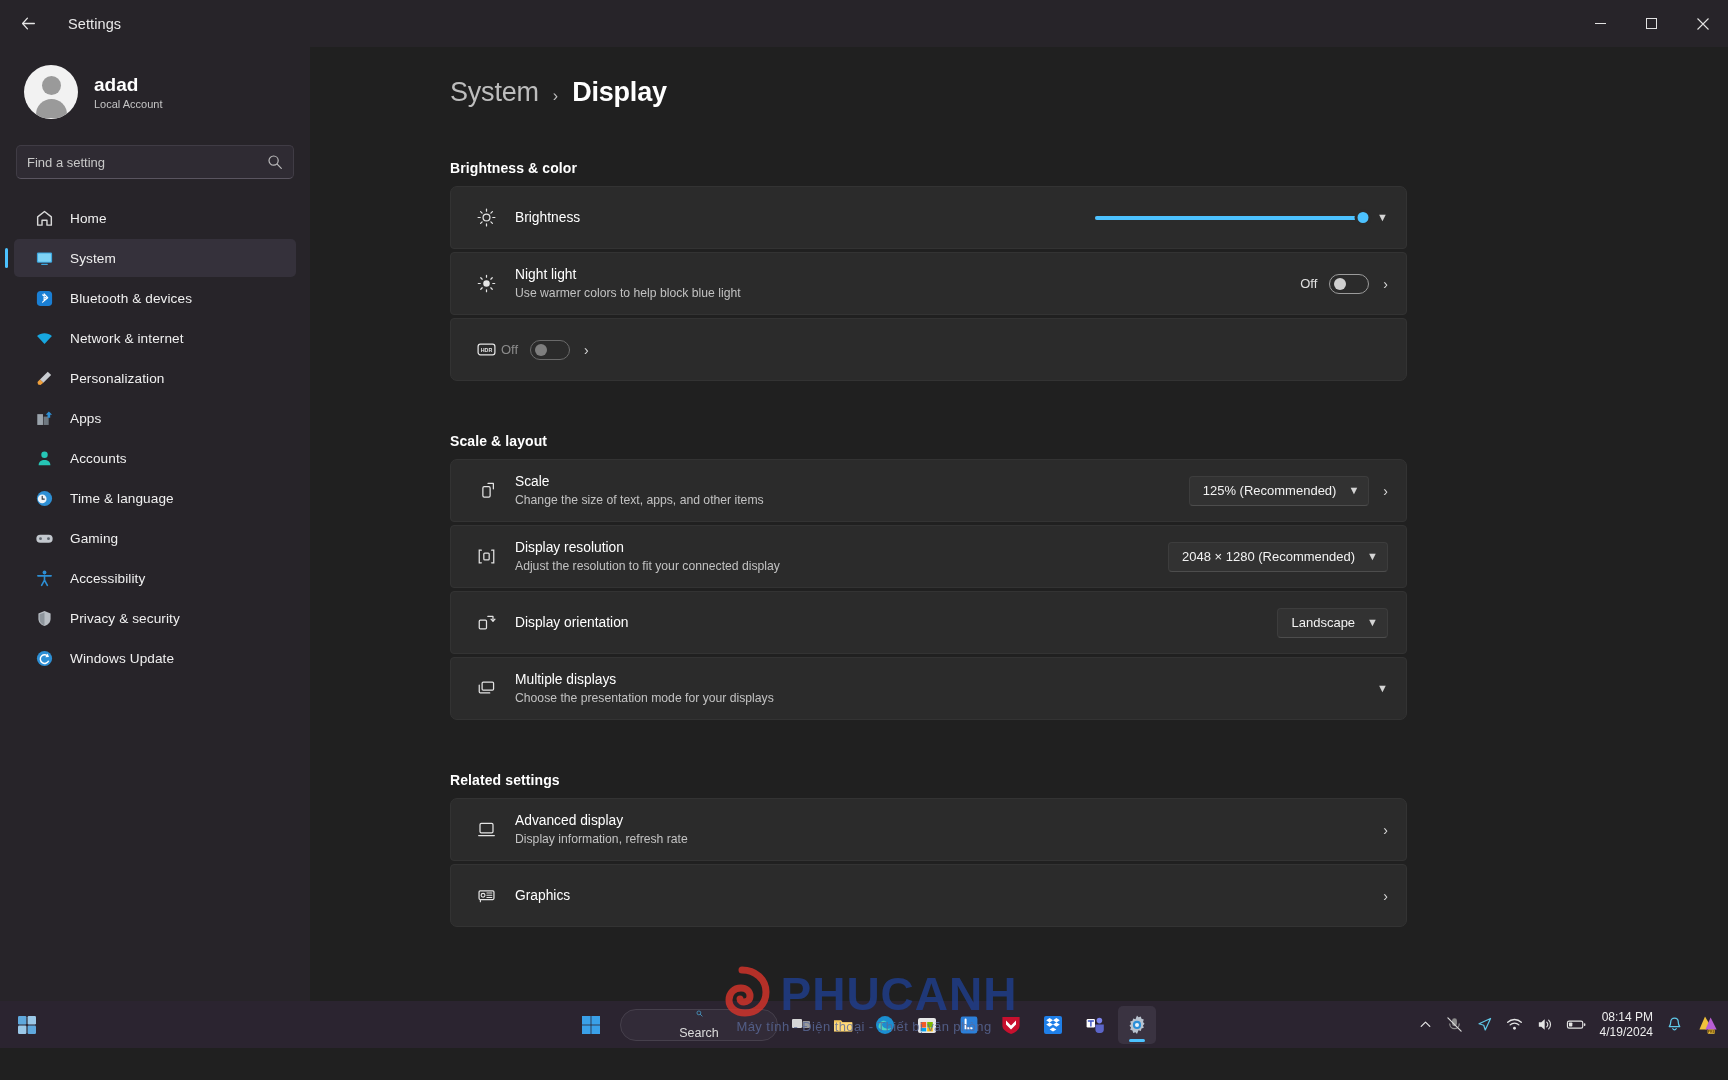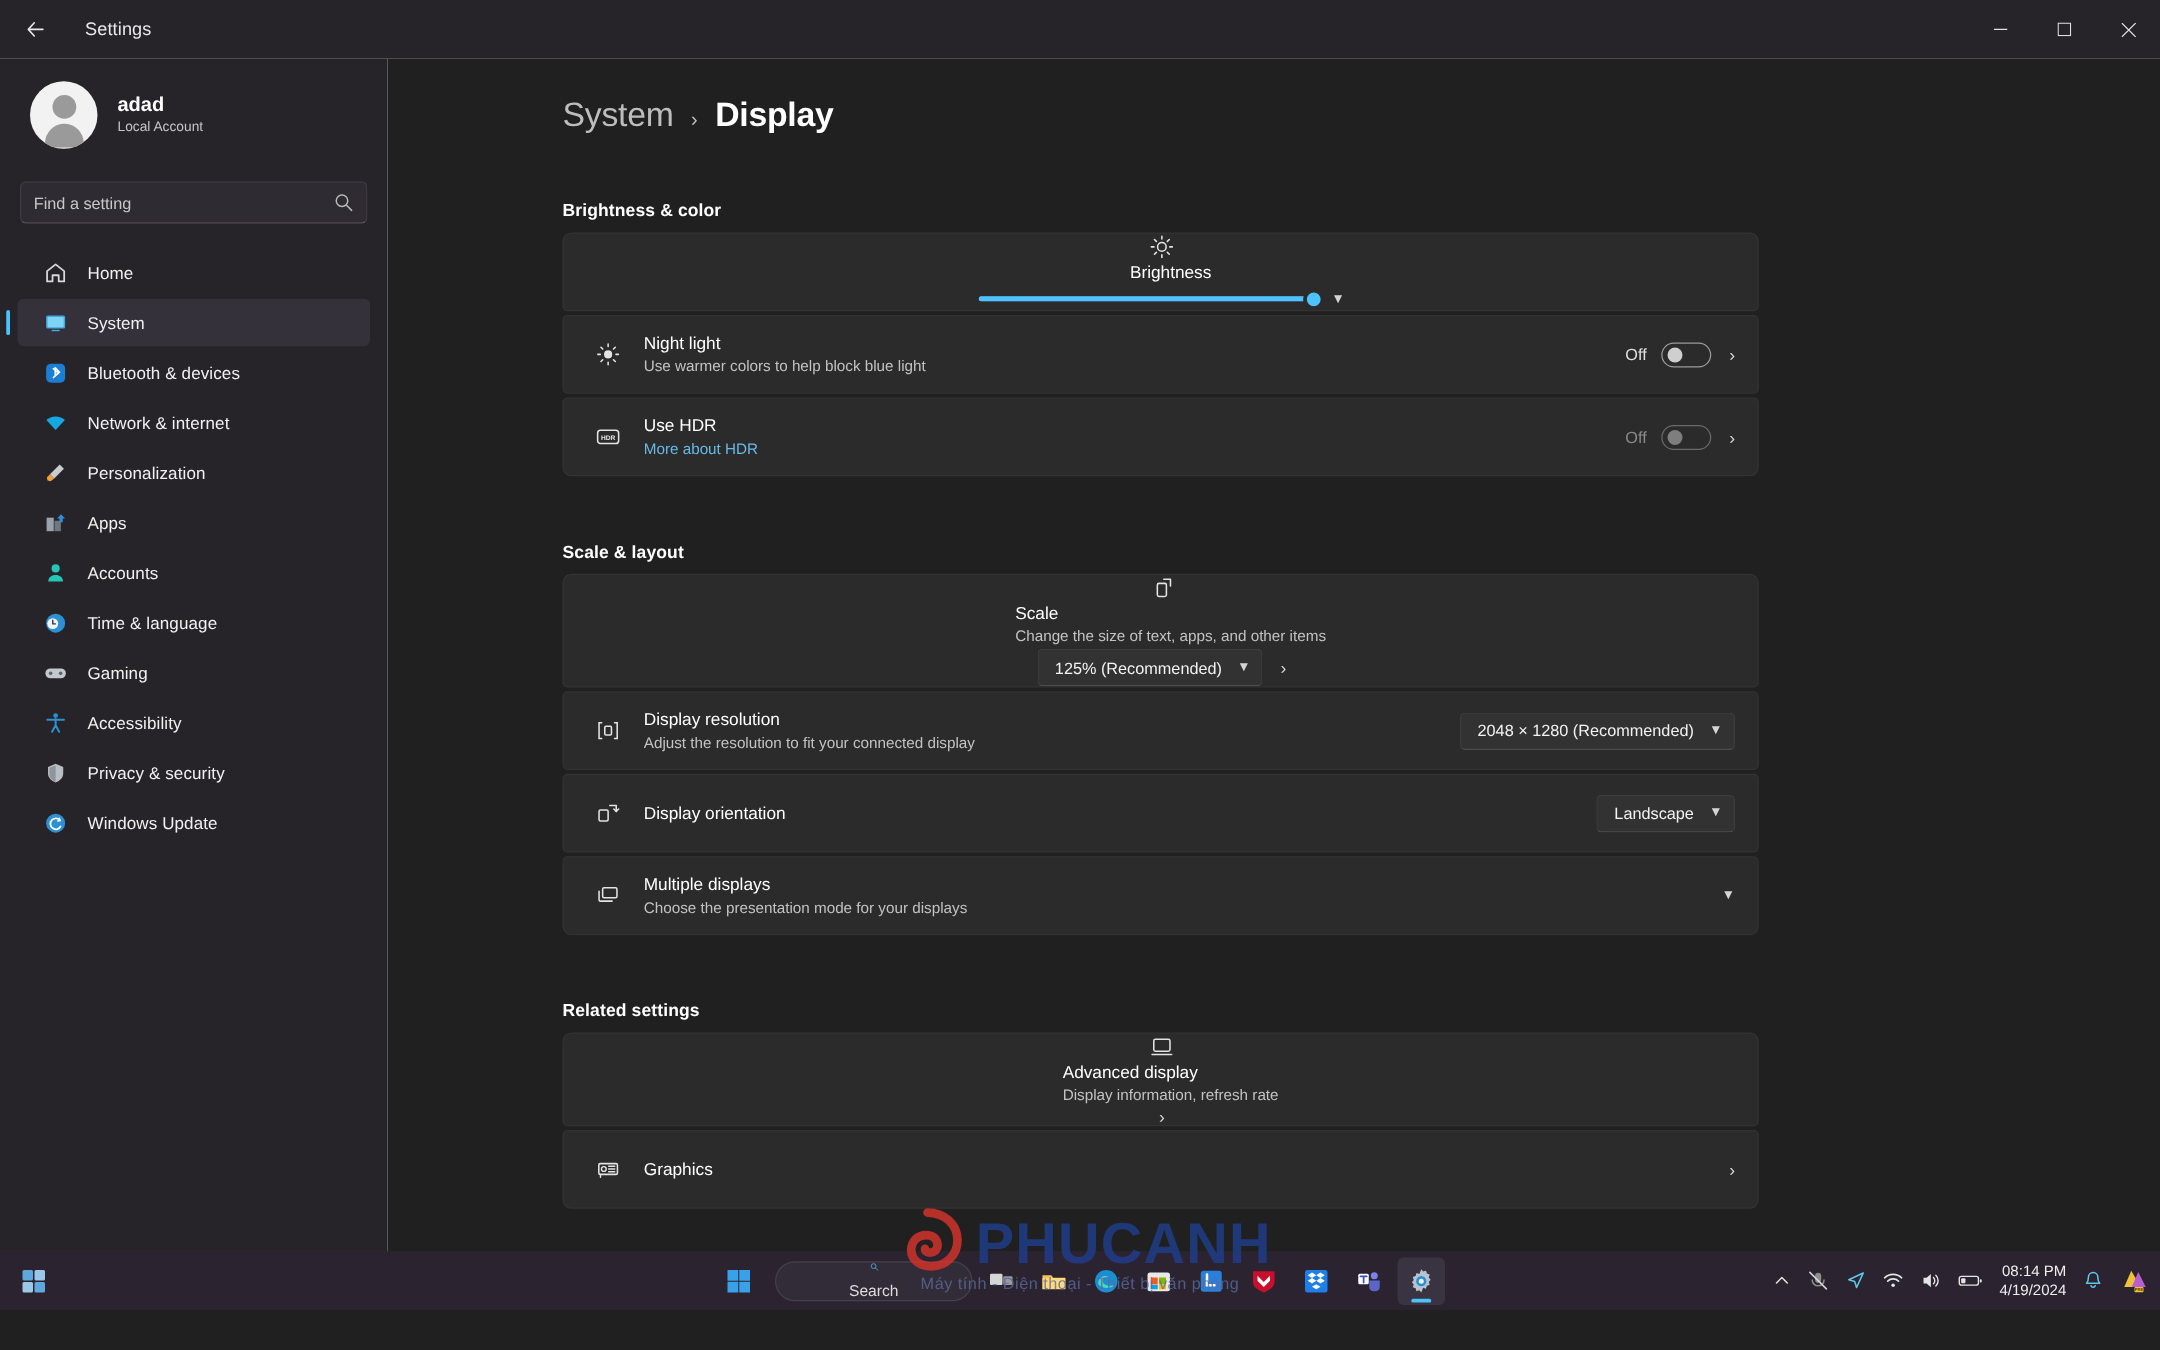--- a/index.html
+++ b/index.html
@@ -40,21 +40,21 @@
     position:relative; flex:none; overflow:hidden;
   }
   .avatar::before {
     content:""; position:absolute; width:19px; height:19px; border-radius:50%;
     background:#9a9a9a; left:17.5px; top:11px;
   }
   .avatar::after {
     content:""; position:absolute; width:31px; height:19px; border-radius:16px 16px 0 0;
     background:#9a9a9a; left:11.5px; top:34px;
   }
-  .p-name { font-size:16px; font-weight:600; color:#ffffff; line-height:1.35; }
+  .p-name { font-size:19px; font-weight:600; color:#ffffff; line-height:1.35; }
   .p-sub  { font-size:11px; color:#c5c5c5; line-height:1.35; }
 
   .search-wrap {
     margin:26px 2px 0 2px; height:34px; background:#2f2b33;
     border:1px solid #403c45; border-bottom:1px solid #5a5560;
     border-radius:5px; display:flex; align-items:center; padding:0 10px;
     cursor:text;
   }
   .search-wrap input {
     flex:1; background:transparent; border:none; outline:none;
@@ -89,21 +89,21 @@
   .section-title {
     font-size:14px; font-weight:600; color:#ffffff;
     margin:52px 0 10px 140px; letter-spacing:.1px;
   }
   .group { margin-left:140px; width:957px; }
   .card {
     background:#2b2b2b; min-height:63px; display:flex; align-items:center;
     padding:0 18px 0 20px; border:1px solid #333333; border-radius:4px;
     margin-bottom:3px; cursor:pointer;
   }
-  .card.first { border-radius:7px 7px 4px 4px;flex-direction:column; }
+  .card.first { border-radius:7px 7px 4px 4px; }
   .card.last  { border-radius:4px 4px 7px 7px; }
   .card-ico { width:30px; flex:none; display:flex; align-items:center; justify-content:center; color:#e4e4e4; }
   .card-text { margin-left:14px; flex:1; }
   .card-title { font-size:13.8px; color:#ffffff; line-height:1.4; }
   .card-sub   { font-size:12.2px; color:#c2c2c2; line-height:1.45; margin-top:1px; }
   .card-link  { font-size:12.2px; color:#67b9e8; line-height:1.45; margin-top:1px; cursor:pointer; }
   .card-right { display:flex; align-items:center; gap:14px; flex:none; }
 
   
   .slider { position:relative; width:268px; height:18px; display:flex; align-items:center; cursor:pointer; }
@@ -408,24 +408,20 @@
         </div>
       </div>
 
       <div class="card last">
         <span class="card-ico">
           <svg width="21" height="21" viewBox="0 0 22 22">
             <rect x="2.2" y="5.4" width="17.6" height="11.2" rx="2.4" fill="none" stroke="#e4e4e4" stroke-width="1.3"></rect>
             <text x="11" y="13.4" font-size="5.6" fill="#e4e4e4" text-anchor="middle" font-family="Liberation Sans, sans-serif" font-weight="700">HDR</text>
           </svg>
         </span>
-        <div class="card-text">
-          <div class="card-title">Use HDR</div>
-          <div class="card-link">More about HDR</div>
-        </div>
         <div class="card-right">
           <div class="toggle-wrap disabled">
             <span class="toggle-label">Off</span>
             <div class="toggle">
                 <div class="knob"></div>
               </div>
           </div>
           <span class="chev-r">›</span>
         </div>
       </div>

